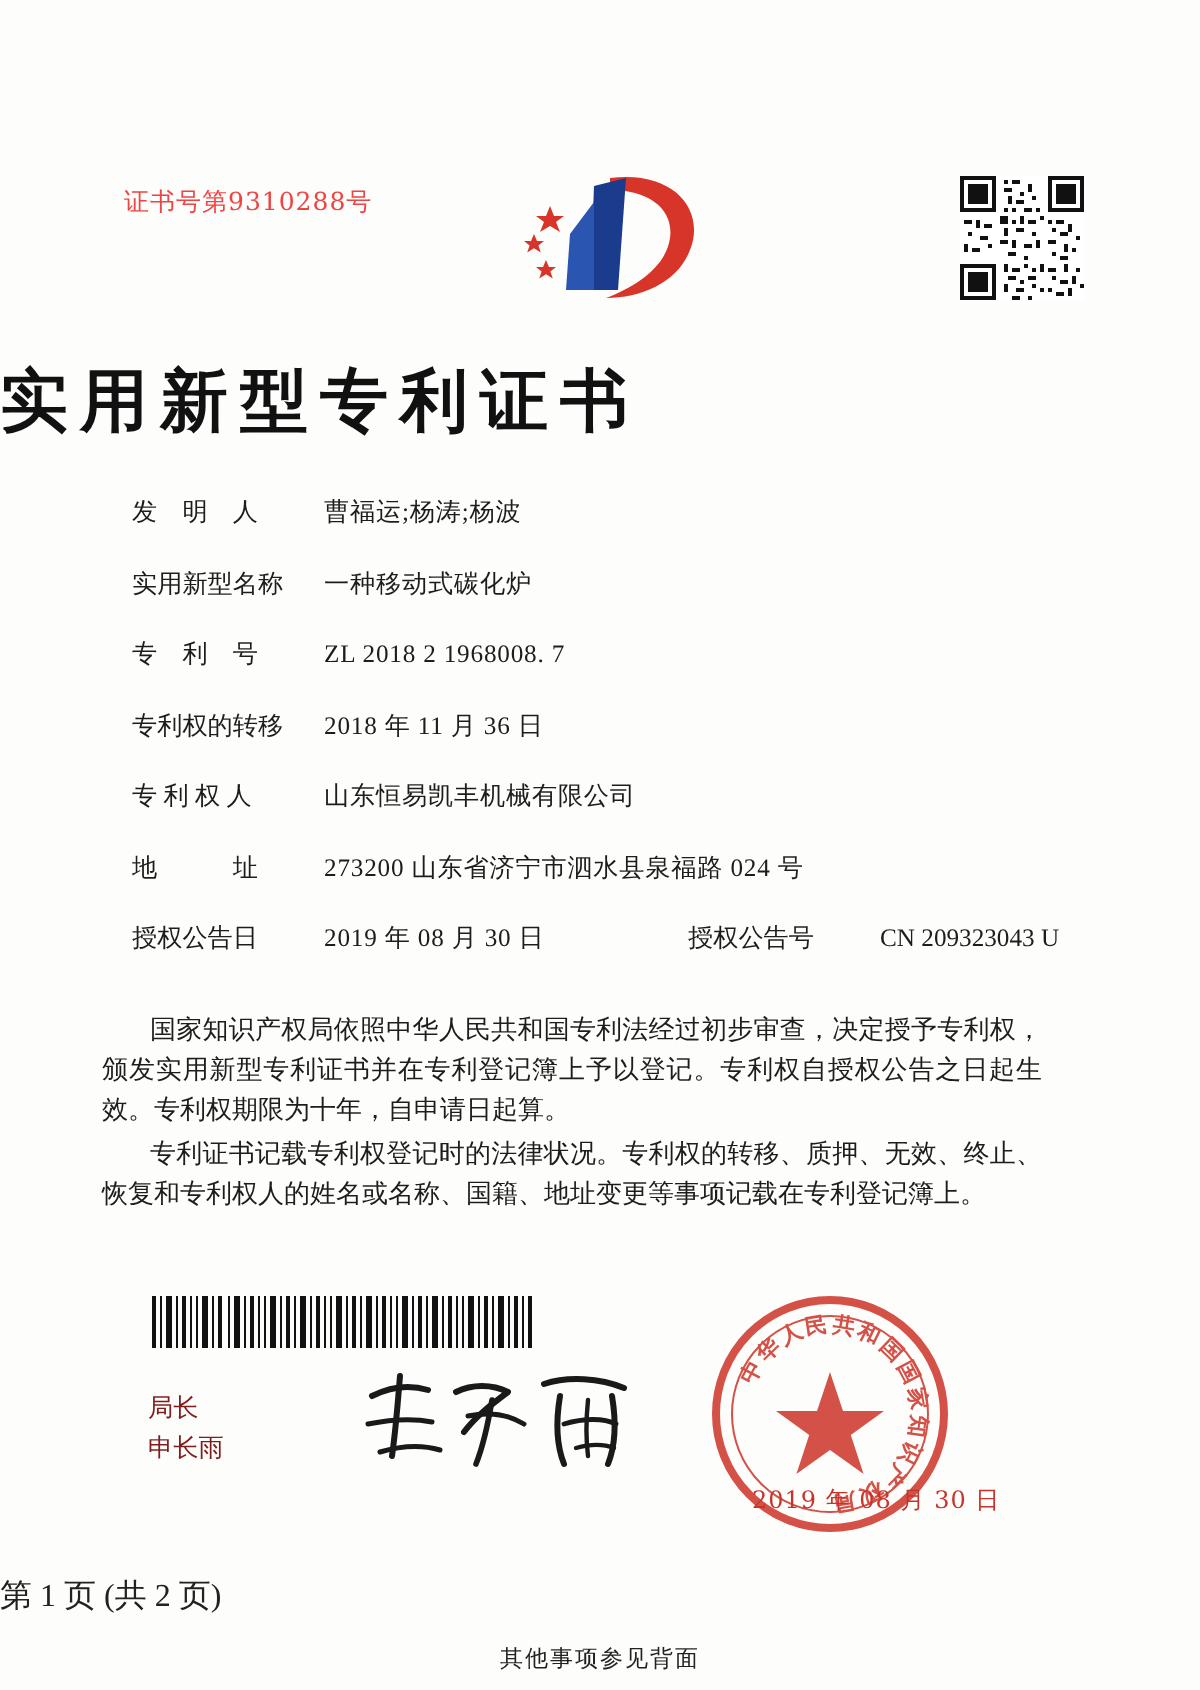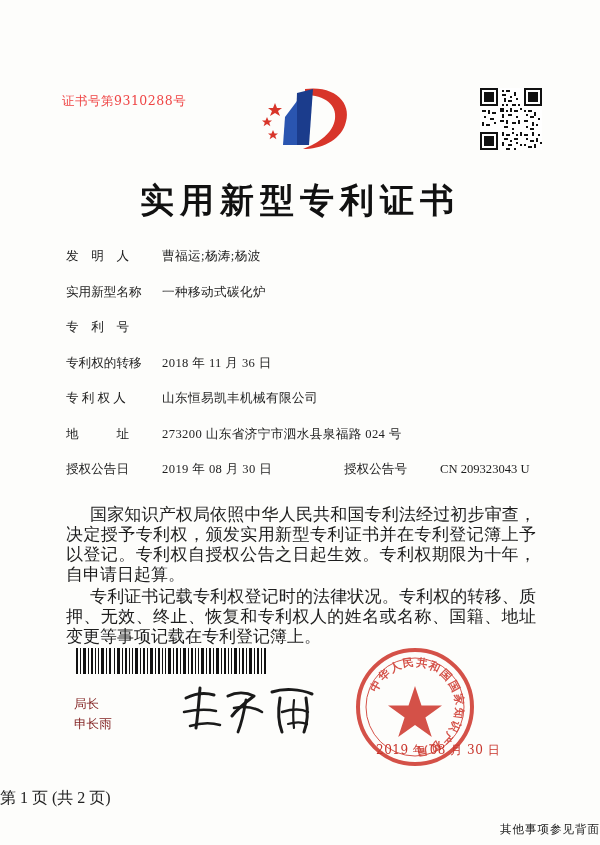--- a/index.html
+++ b/index.html
@@ -46,21 +46,20 @@
     background: #ffffff;
   }
   .qr svg { display:block; }
 
   
   .title {
     position: absolute;
     top: 178px;
     left: 0;
     width: 100%;
-    text-align: center;
     font-size: 34px;
     letter-spacing: 6px;
     font-weight: bold;
     color: #111;
     font-family: Liberation Serif, serif;
   }
 
   
   .fields {
     position: absolute;
@@ -95,24 +94,24 @@
     flex: none;
     white-space: nowrap;
   }
   .field-value2 {
     flex: 1;
   }
 
   
   .paras {
     position: absolute;
-    left: 66px;
+    left: 51px;
     top: 505px;
     width: 470px;
-    font-size: 17px;
+    font-size: 13px;
     line-height: 20px;
     text-align: justify;
     color: #1d1d1d;
   }
   .paras p {
     margin: 0 0 2px 0;
     text-indent: 24px;
   }
 
   
@@ -167,21 +166,21 @@
     left: 0;
     width: 100%;
     font-size: 16px;
     color: #222;
   }
   .footer-note {
     position: absolute;
     top: 822px;
     left: 0;
     width: 100%;
-    text-align: right;
+    text-align: center;
     font-size: 11.5px;
     color: #222;
     letter-spacing: 1px;
   }
 </style>
 </head>
 <body>
 
 <div class="page">
 
@@ -295,20 +294,21 @@
     <div class="field-row">
       <span class="field-label">发　明　人</span>
       <span class="field-value">曹福运;杨涛;杨波</span>
     </div>
     <div class="field-row">
       <span class="field-label">实用新型名称</span>
       <span class="field-value">一种移动式碳化炉</span>
     </div>
     <div class="field-row">
       <span class="field-label">专　利　号</span>
+      <span class="field-value">ZL 2018 2 1968008. 7</span>
     </div>
     <div class="field-row">
       <span class="field-label">专利权的转移</span>
       <span class="field-value">2018 年 11 月 36 日</span>
     </div>
     <div class="field-row">
       <span class="field-label">专 利 权 人</span>
       <span class="field-value">山东恒易凯丰机械有限公司</span>
     </div>
     <div class="field-row">

